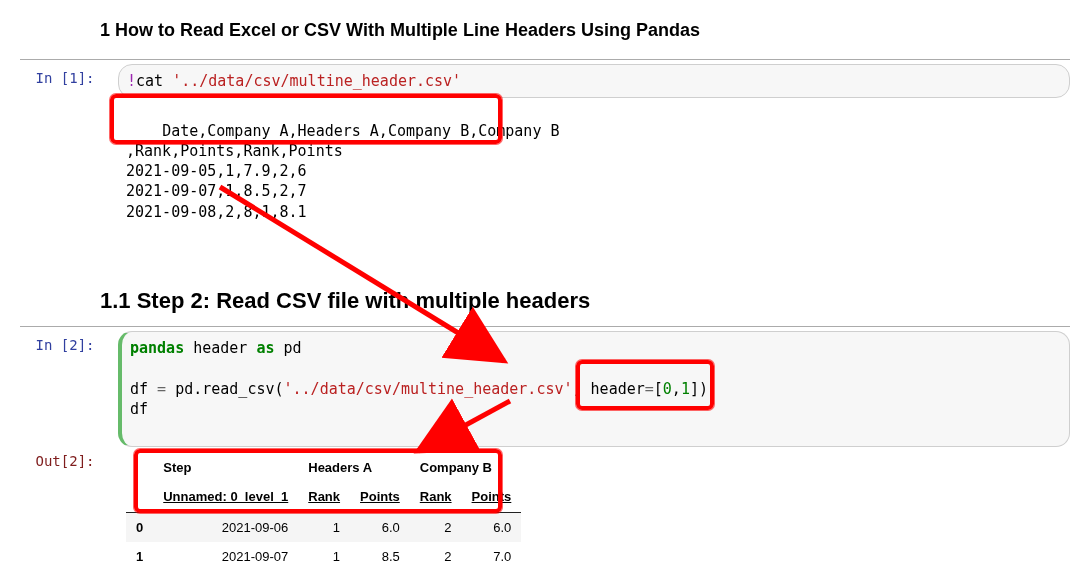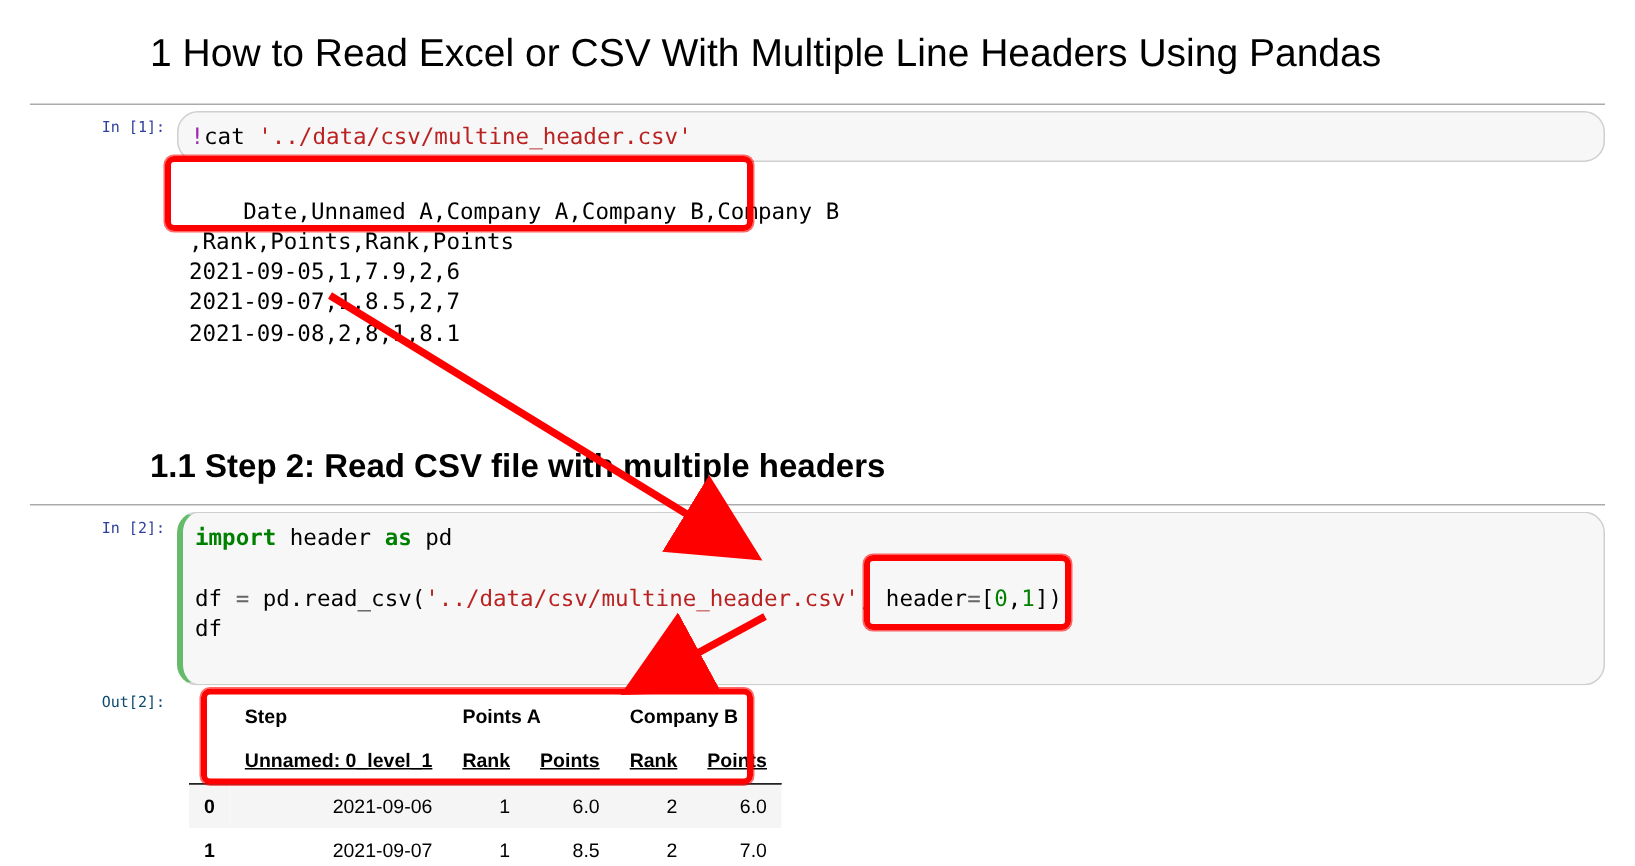--- a/index.html
+++ b/index.html
@@ -5,46 +5,46 @@
   body {
     margin: 0;
     padding: 10px 20px;
     font-family: Arial, Helvetica, sans-serif;
     font-size: 14px;
     color: #000;
     background: #fff;
     width: 1050px;
   }
   h1.main-title {
-    font-size: 26px;
-    font-weight: 400;
+    font-size: 18px;
+    font-weight: 700;
     margin: 10px 0 18px 80px;
   }
   h2.sub-title {
     font-size: 22px;
     font-weight: 700;
     margin: 18px 0 12px 80px;
   }
   .cell {
     display: flex;
     align-items: flex-start;
     margin: 0;
     padding: 0;
     position: relative;
   }
   .prompt {
     font-family: "DejaVu Sans Mono", monospace;
     width: 90px;
     min-width: 90px;
-    text-align: right;
+    text-align: center;
     padding: 6px 8px 0 0;
     color: #303f9f;
-    font-size: 10px;
-  }
-  .prompt.out { color: #0c4a6e; }
+    font-size: 14px;
+  }
+  .prompt.out { color: #7f1d1d; }
   .code-block {
     flex: 1;
     font-family: "DejaVu Sans Mono", monospace;
     font-size: 15px;
     background: #f7f7f7;
     border: 1px solid #cfcfcf;
     border-radius: 14px;
     padding: 6px 8px;
     white-space: pre;
     line-height: 1.35;
@@ -124,52 +124,52 @@
 
 <div class="header-sep"></div>
 
 <div class="cell" style="position:relative;">
   <div class="prompt">In [1]:</div>
   <div class="code-block"><span class="tok-mag">!</span><span>cat </span><span class="tok-str">'../data/csv/multine_header.csv'</span></div>
 </div>
 <div class="cell" style="position:relative;">
   <div class="prompt"></div>
   <div class="output-text" id="out1">
-    <span>Date,Unnamed A,Company A,Company B,Company B</span>
+    <span>Date,Company A,Headers A,Company B,Company B</span>
 <span>,Rank,Points,Rank,Points</span>
 <span>2021-09-05,1,7.9,2,6</span>
 <span>2021-09-07,1,8.5,2,7</span>
 <span>2021-09-08,2,8,1,8.1</span>
     <div class="redbox" style="left:-8px; top:-4px; width:384px; height:42px;"></div>
   </div>
 </div>
 
 <h2 class="sub-title">1.1  Step 2: Read CSV file with multiple headers</h2>
 
 <div class="cell-sep" id="cell2wrap" style="position:relative;">
 
 <div class="cell">
   <div class="prompt">In [2]:</div>
-  <div class="code-block selected"><span class="tok-kw">import</span><span> header </span><span class="tok-kw">as</span><span> pd</span>
+  <div class="code-block selected"><span class="tok-kw">pandas</span><span> header </span><span class="tok-kw">as</span><span> pd</span>
 <span></span>
 <span>df </span><span class="tok-eq">=</span><span> pd.read_csv(</span><span class="tok-str">'../data/csv/multine_header.csv'</span><span>, header</span><span class="tok-eq">=</span><span>[</span><span class="tok-num">0</span><span>,</span><span class="tok-num">1</span><span>])</span>
 <span>df</span>
 <div class="redbox" style="left:454px; top:28px; width:130px; height:42px;"></div>
 </div>
 </div>
 
 <div class="cell" style="position:relative;">
   <div class="prompt out">Out[2]:</div>
   <div class="output-text" style="white-space:normal;">
     <table class="df">
       <thead>
         <tr>
           <th class="l"></th>
           <th class="l">Step</th>
-          <th class="l" colspan="2">Points A</th>
+          <th class="l" colspan="2">Headers A</th>
           <th class="l" colspan="2">Company B</th>
         </tr>
         <tr>
           <th class="l"></th>
           <th class="l">Unnamed: 0_level_1</th>
           <th>Rank</th>
           <th>Points</th>
           <th>Rank</th>
           <th>Points</th>
         </tr>

